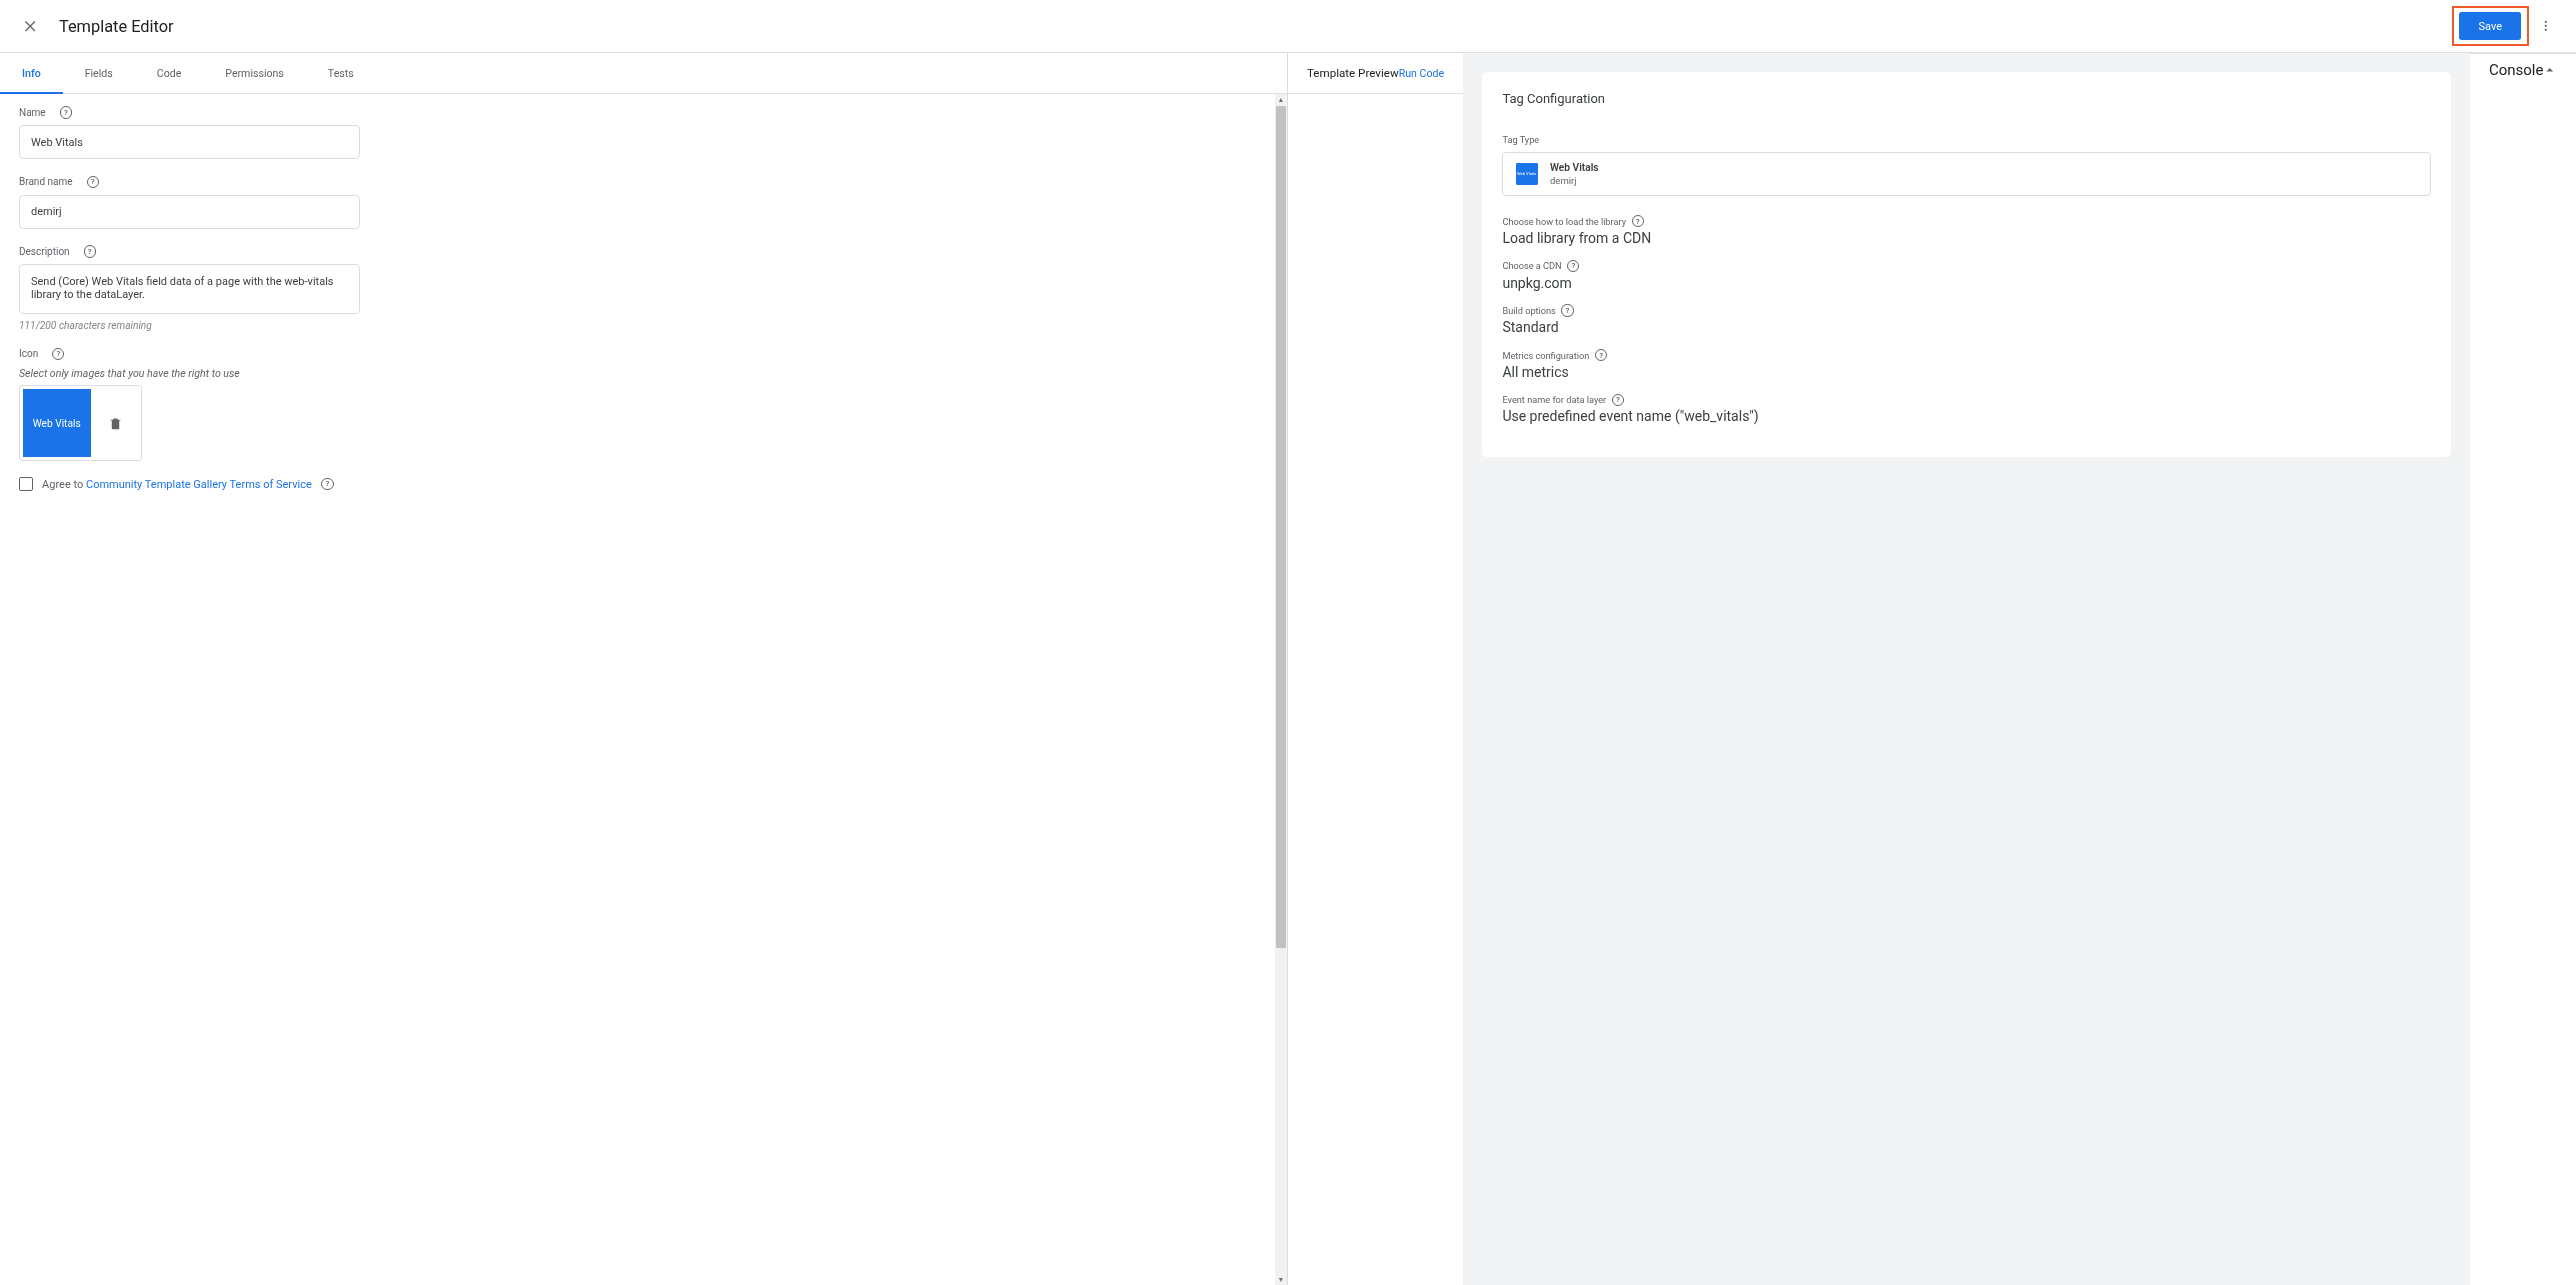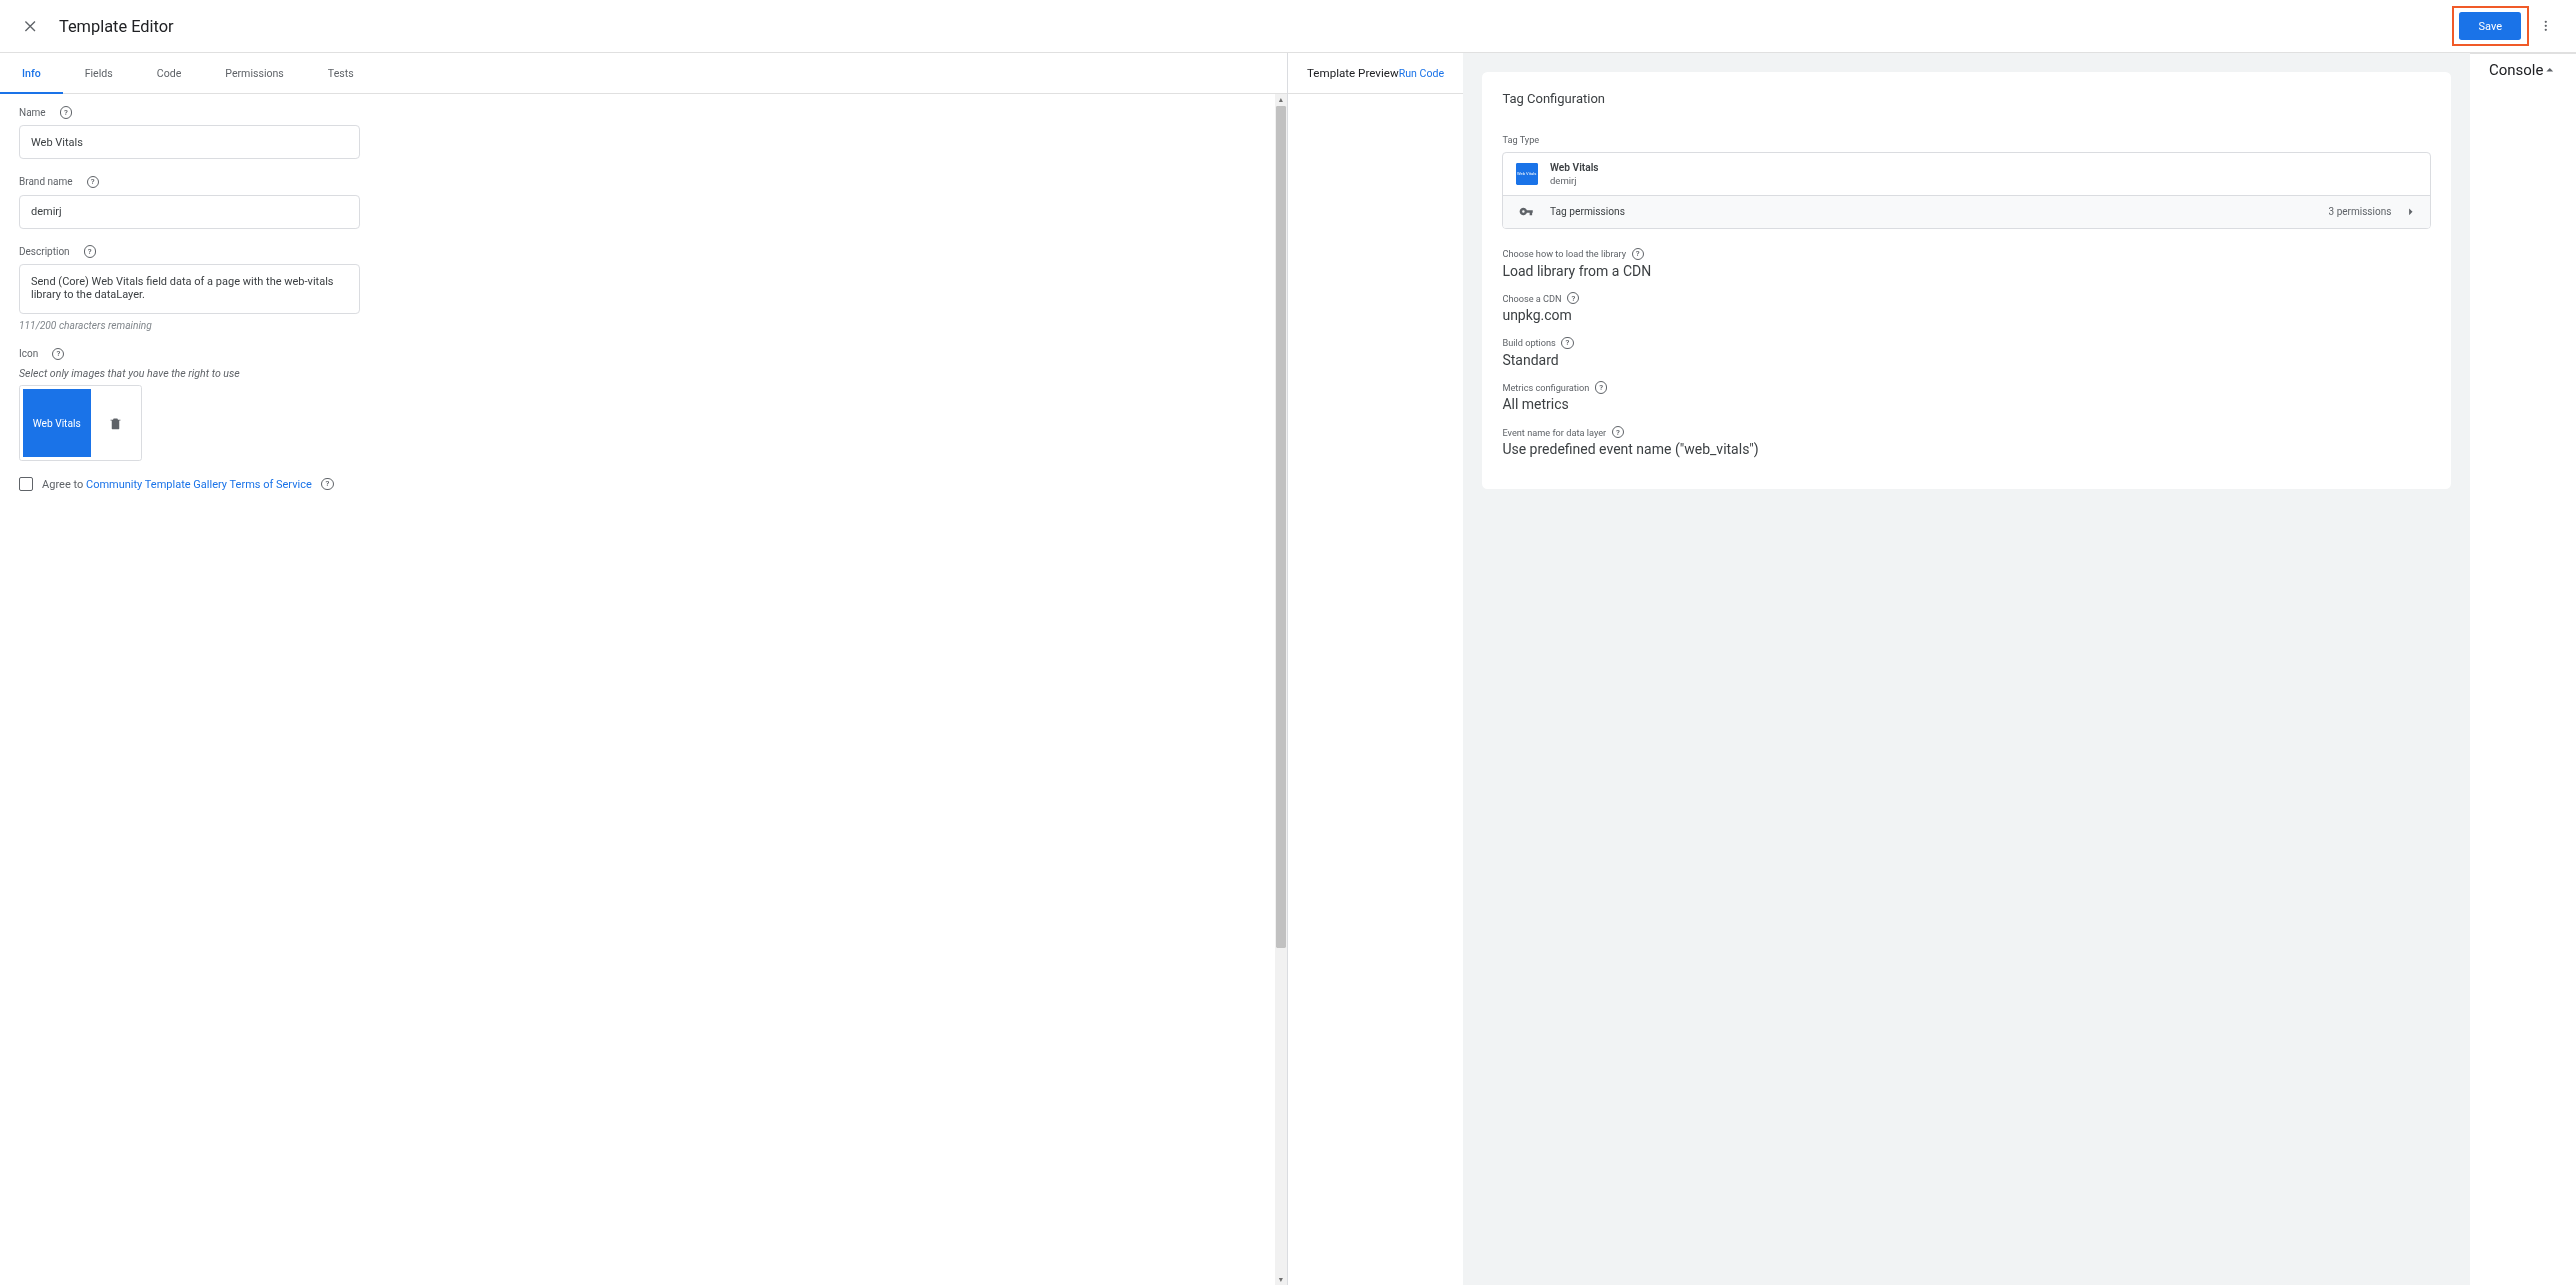--- a/index.html
+++ b/index.html
@@ -420,34 +420,20 @@
         <div class="small-grey">Tag Type</div>
 
         <div class="tagtype-box">
           <div class="tagtype-row">
             <div class="tagtype-badge">Web Vitals</div>
             <div class="tagtype-meta">
               <div class="tagtype-name">Web Vitals</div>
               <div class="tagtype-sub">demirj</div>
             </div>
           </div>
-          <div class="perms-row">
-            <span class="key-icon">
-              <svg viewBox="0 0 24 24" width="15" height="15">
-                  <path d="M12.65 10a6 6 0 1 0 0 4H17v4h4v-4h1v-4h-9.35zM7 14a2 2 0 1 1 0-4 2 2 0 0 1 0 4z"></path>
-                </svg>
-            </span>
-            <span class="perms-label">Tag permissions</span>
-            <span class="perms-count">3 permissions</span>
-            <span class="chevron">
-              <svg viewBox="0 0 24 24" width="13.6" height="13.6" fill="#5f6368">
-                  <path d="M9 6l6 6-6 6V6z"></path>
-                </svg>
-            </span>
-          </div>
         </div>
 
         <div id="config-groups">
             <div class="cfg-group">
               <div class="cfg-label">
                 <span>Choose how to load the library</span>
                 <span class="help-icon">?</span>
               </div>
               <div class="cfg-value">Load library from a CDN</div>
             </div>

